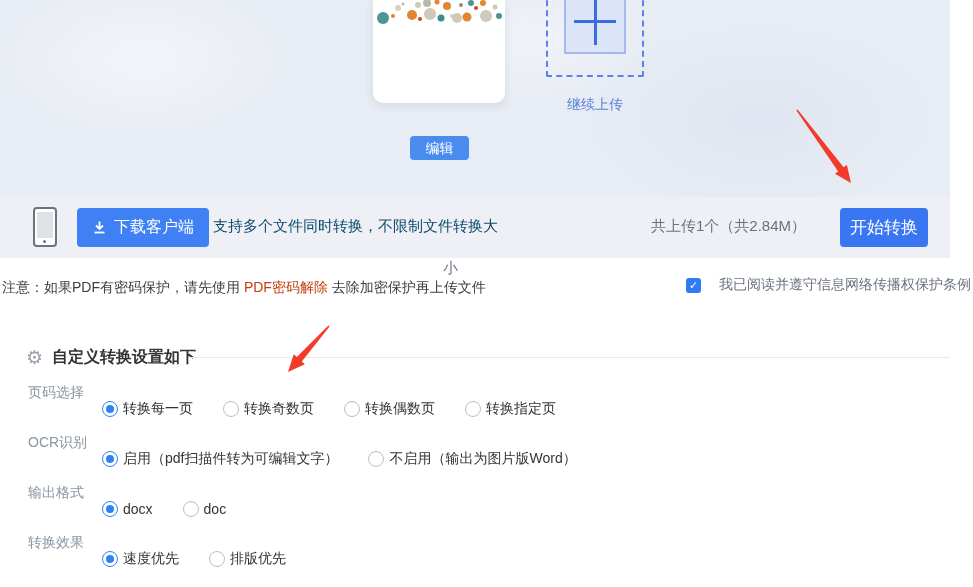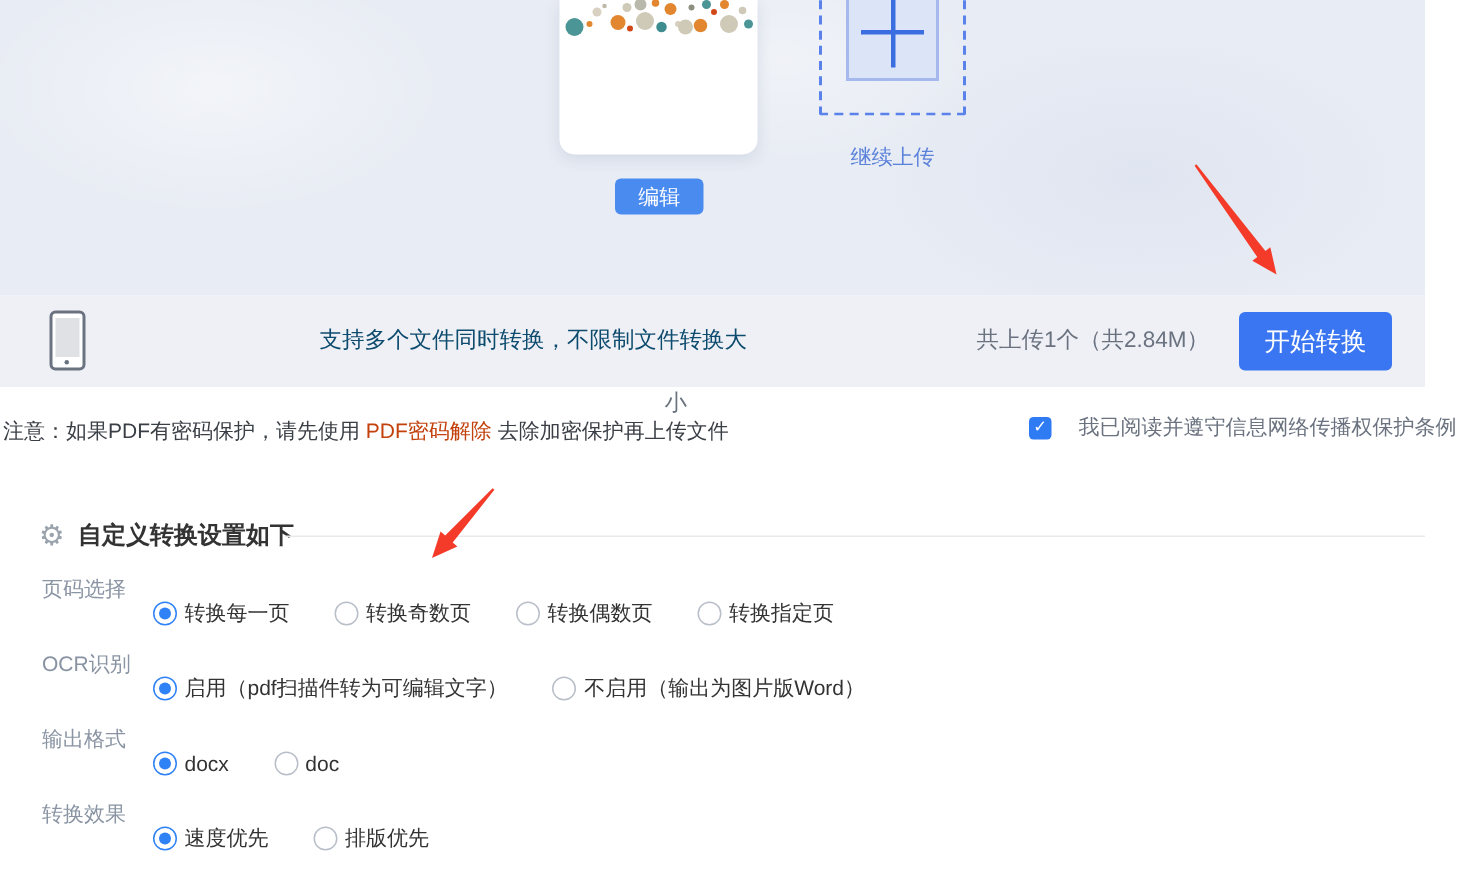--- a/index.html
+++ b/index.html
@@ -15,21 +15,21 @@
       radial-gradient(260px 140px at 80% 60%, rgba(199,209,232,.25), rgba(199,209,232,0) 70%),
       radial-gradient(180px 100px at 55% 20%, rgba(255,255,255,.35), rgba(255,255,255,0) 70%),
       #e8ecf4;
   }
   .thumb-card{
     position:absolute;left:373px;top:0;width:132px;height:103px;background:#fff;
     border-radius:0 0 10px 10px;box-shadow:0 3px 10px rgba(60,80,120,.12);cursor:pointer;
   }
   .thumb-card svg{position:absolute;left:0;top:0;}
   .edit-btn{
-    position:absolute;left:410px;top:119px;width:59px;height:24px;border:none;border-radius:4px;
+    position:absolute;left:410px;top:136px;width:59px;height:24px;border:none;border-radius:4px;
     background:#4a8bf0;color:#fff;font-size:14px;font-family:inherit;cursor:pointer;line-height:24px;padding:0;
   }
   .continue-box{
     position:absolute;left:546px;top:-20px;width:98px;height:97px;
     border:2px dashed #5a82ea;border-radius:2px;box-sizing:border-box;cursor:pointer;
   }
   .plus-box{
     position:absolute;left:16px;top:0px;width:62px;height:72px;
     border:2px solid #a6b9ef;background:#dce5f8;box-sizing:border-box;
   }
@@ -45,21 +45,21 @@
   .phone .screen{position:absolute;left:2px;top:3px;width:16px;height:26px;background:#dfe1e5;}
   .phone .homedot{position:absolute;left:8px;bottom:2px;width:3px;height:3px;border-radius:50%;background:#6b7280;}
   .download-btn{
     position:absolute;left:77px;top:11px;width:132px;height:39px;border:none;border-radius:4px;
     background:#3f80f5;color:#fff;font-size:16px;font-weight:500;font-family:inherit;cursor:pointer;
     display:flex;align-items:center;justify-content:center;gap:7px;padding:0;
   }
   .toolbar-desc{position:absolute;left:213px;top:20px;font-size:15px;color:#0c4a6e;white-space:nowrap;}
   .upload-summary{position:absolute;right:144px;top:20px;font-size:15px;color:#6a7280;white-space:nowrap;}
   .convert-btn{
-    position:absolute;right:22px;top:11px;width:102px;height:39px;border:none;border-radius:4px;
+    position:absolute;right:22px;top:11px;width:88px;height:39px;border:none;border-radius:4px;
     background:#3b76f2;color:#fff;font-size:17px;font-weight:500;font-family:inherit;cursor:pointer;padding:0;
   }
   .desc-overflow{position:absolute;left:443px;top:259px;font-size:15px;color:#6a7280;}
   
   .note-row{position:absolute;left:2px;top:279px;font-size:14px;color:#3a3f46;white-space:nowrap;}
   .note-row a{color:#c2410c;cursor:pointer;}
   .agreement{position:absolute;left:686px;top:276px;display:flex;align-items:center;gap:6px;}
   .checkbox{
     width:15px;height:15px;border-radius:3px;background:#2e7bf3;color:#fff;
     font-size:11px;font-weight:bold;text-align:center;line-height:15px;cursor:pointer;flex:0 0 auto;
@@ -126,20 +126,27 @@
       </div>
     </div>
     <div class="continue-label">继续上传</div>
   </div>
 
   <div class="toolbar">
     <div class="phone">
       <div class="screen"></div>
       <div class="homedot"></div>
     </div>
+    <button class="download-btn">
+      <svg width="15" height="15" viewBox="0 0 15 15">
+        <path d="M7.5 1.5 v7 M4 5.5 L7.5 9 L11 5.5" stroke="#fff" stroke-width="1.8" fill="none"></path>
+        <path d="M2.5 12.5 h10" stroke="#fff" stroke-width="1.8"></path>
+      </svg>
+      <span>下载客户端</span>
+    </button>
     <div class="toolbar-desc">支持多个文件同时转换，不限制文件转换大</div>
     <div class="upload-summary">共上传1个（共2.84M）</div>
     <button class="convert-btn">开始转换</button>
   </div>
   <div class="desc-overflow">小</div>
 
   <div class="note-row"><span>注意：如果PDF有密码保护，请先使用 </span><a>PDF密码解除</a><span> 去除加密保护再上传文件</span></div>
 
   <div class="agreement">
     <div class="checkbox">✓</div>

